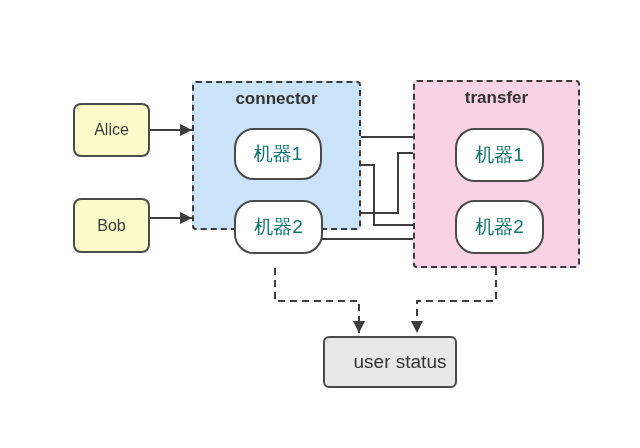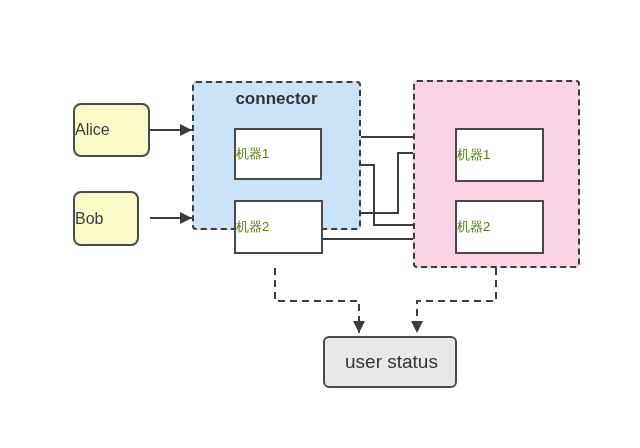--- a/index.html
+++ b/index.html
@@ -9,21 +9,21 @@
     height: 448px;
     background: #ffffff;
     font-family: "Liberation Sans", "DejaVu Sans", sans-serif;
     color: #3b3b3b;
     overflow: hidden;
   }
   .box {
     position: absolute;
     display: flex;
     align-items: center;
-    justify-content: flex-start;
+    justify-content: center;
     box-sizing: border-box;
     border: 2px solid #4a4a4a;
     background: #ffffff;
   }
   .user-box {
     background: var(--user_fill, #fbfbc9);
     border-radius: 8px;
     font-size: 16px;
   }
   .zone {
@@ -35,23 +35,23 @@
   .zone-connector { background: var(--connector_fill, #cbe3f8); }
   .zone-transfer  { background: var(--transfer_fill, #fad2e5); }
   .zone-title {
     text-align: center;
     font-weight: bold;
     font-size: 17px;
     padding-top: 6px;
     color: #333333;
   }
   .machine-box {
-    border-radius: 0;
-    font-size: 13px;
-    color: #4d7c0f;
+    border-radius: 20px;
+    font-size: 19px;
+    color: #0f766e;
   }
   .status-box {
     background: var(--status_fill, #e8e8e8);
     border-radius: 6px;
     font-size: 19px;
     color: #333333;
   }
   svg.wires {
     position: absolute;
     left: 0; top: 0;
@@ -83,35 +83,36 @@
     <path class="wire" marker-end="url(#arrow)" d="M320,165 L374,165 L374,225 L453,225"></path>
     <path class="wire" marker-end="url(#arrow)" d="M321,213 L398,213 L398,153 L453,153"></path>
     <path class="wire" marker-end="url(#arrow)" d="M321,239 L453,239"></path>
     <path class="wire wire-dashed" marker-end="url(#arrow)" d="M275,268 L275,301 L359,301 L359,333"></path>
     <path class="wire wire-dashed" marker-end="url(#arrow)" d="M496,268 L496,301 L417,301 L417,333"></path>
   </svg>
 
   <div class="box user-box" style="left:73px; top:103px; width:77px; height:54px;">
     <span>Alice</span>
   </div>
-  <div class="box user-box" style="left:73px; top:191px; width:66px; height:55px;">
+  <div class="box user-box" style="left:73px; top:198px; width:77px; height:55px;">
     <span>Bob</span>
   </div>
 
   <div class="zone zone-connector" style="left:192px; top:81px; width:169px; height:149px;">
     <div class="zone-title">connector</div>
     <div class="box machine-box" style="left:40px; top:45px; width:88px; height:52px;">
       <span>机器1</span>
     </div>
     <div class="box machine-box" style="left:40px; top:117px; width:89px; height:54px;">
       <span>机器2</span>
     </div>
   </div>
 
   <div class="zone zone-transfer" style="left:413px; top:80px; width:167px; height:188px;">
+    <div class="zone-title">transfer</div>
     <div class="box machine-box" style="left:40px; top:46px; width:89px; height:54px;">
       <span>机器1</span>
     </div>
     <div class="box machine-box" style="left:40px; top:118px; width:89px; height:54px;">
       <span>机器2</span>
     </div>
   </div>
 
   <div class="box status-box" style="left:323px; top:336px; width:134px; height:52px;padding-left:20px;">
     <span>user status</span>

